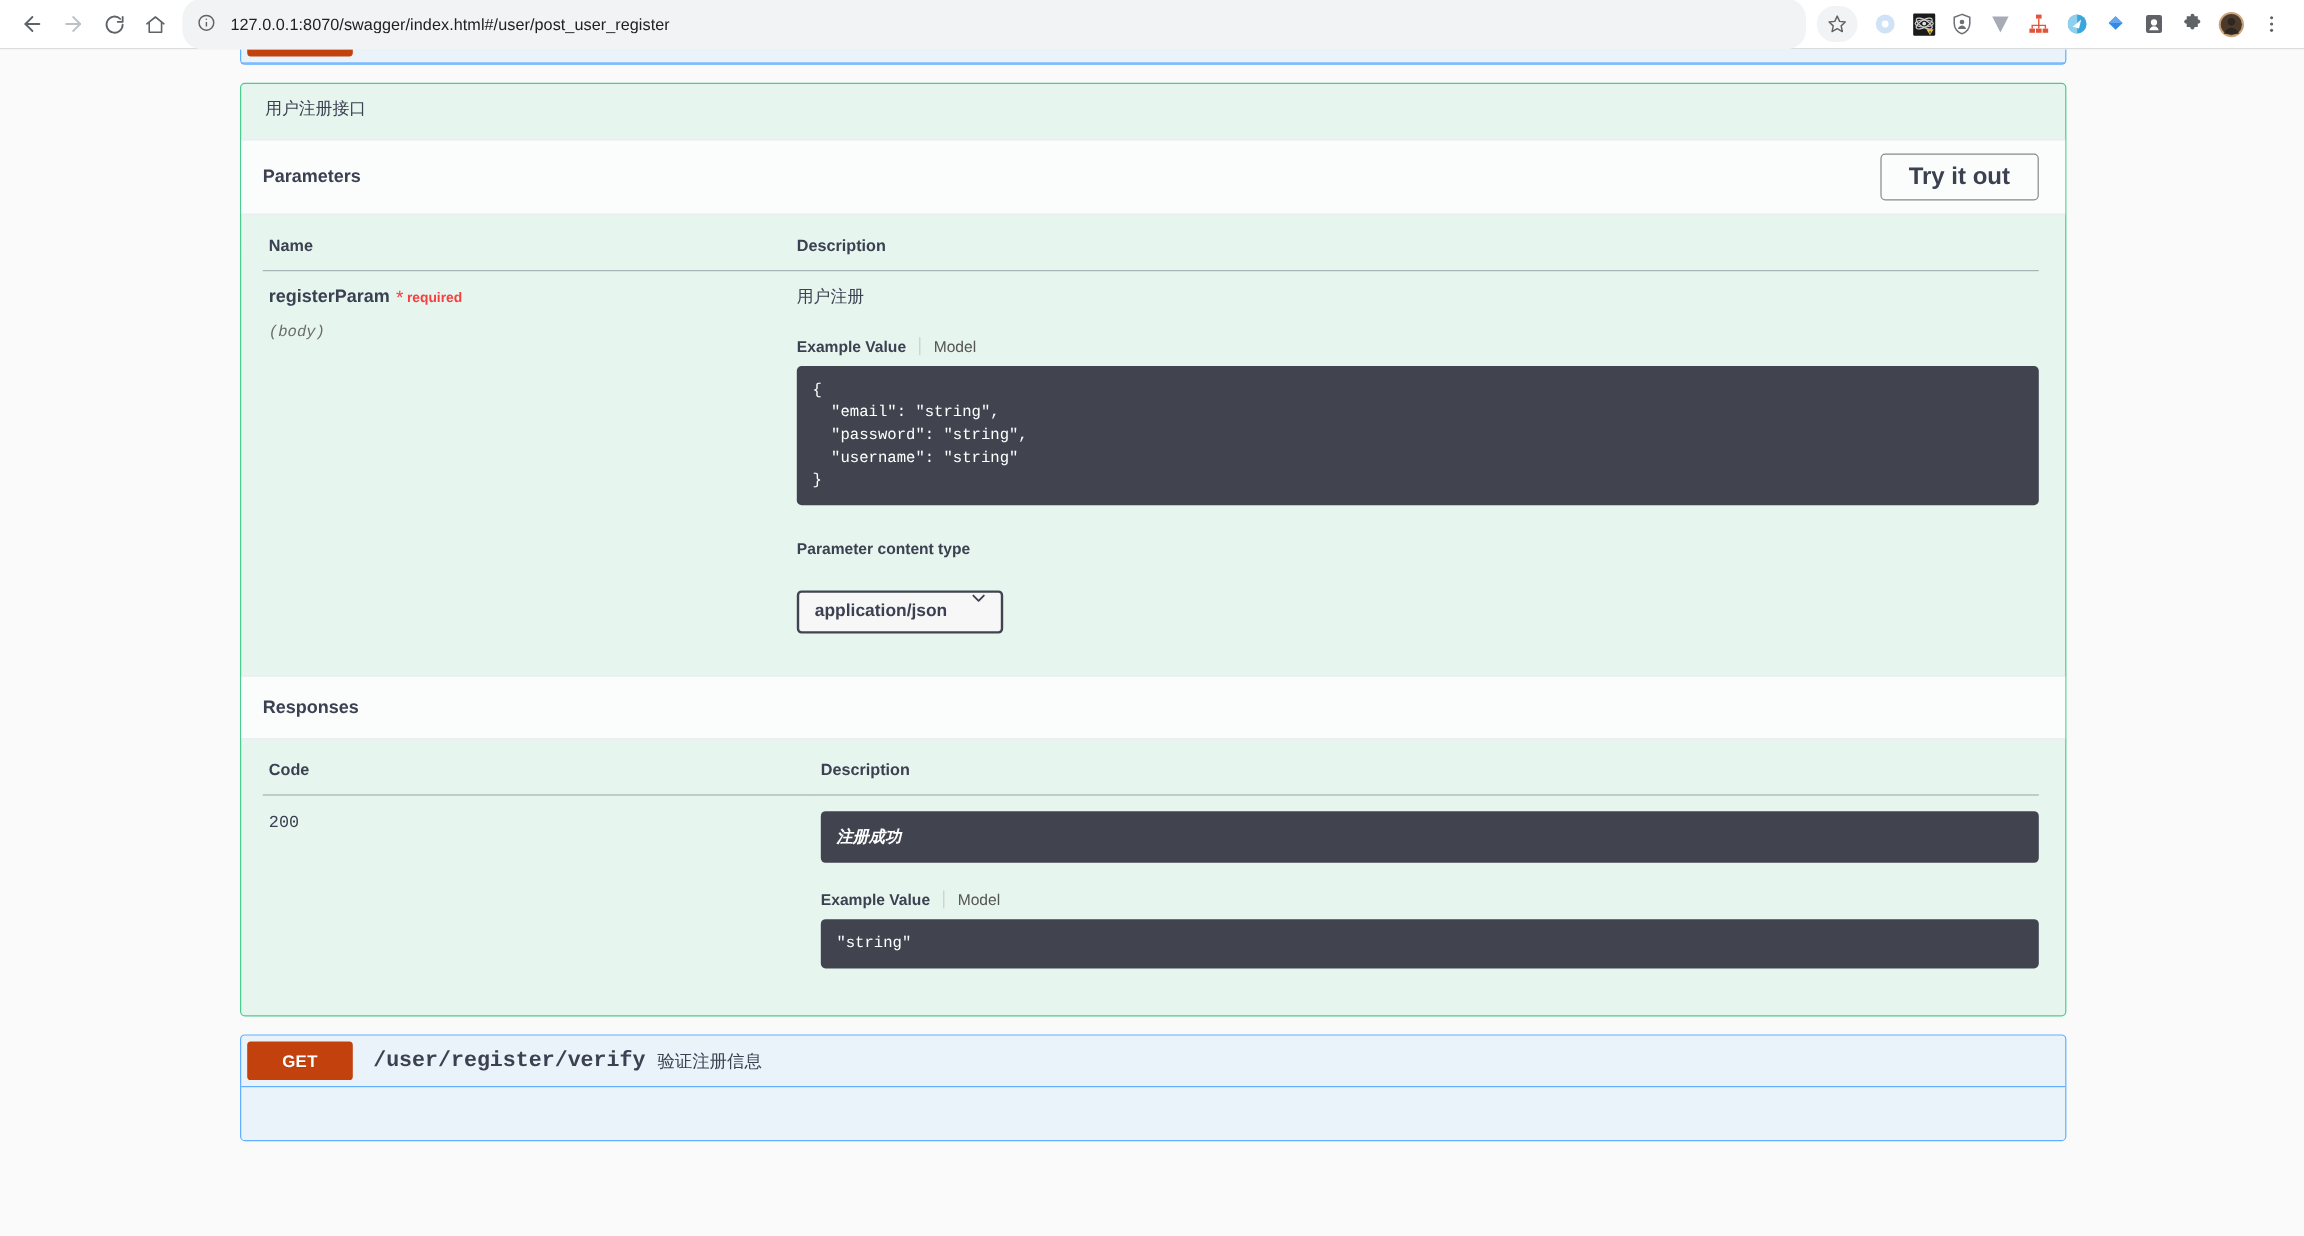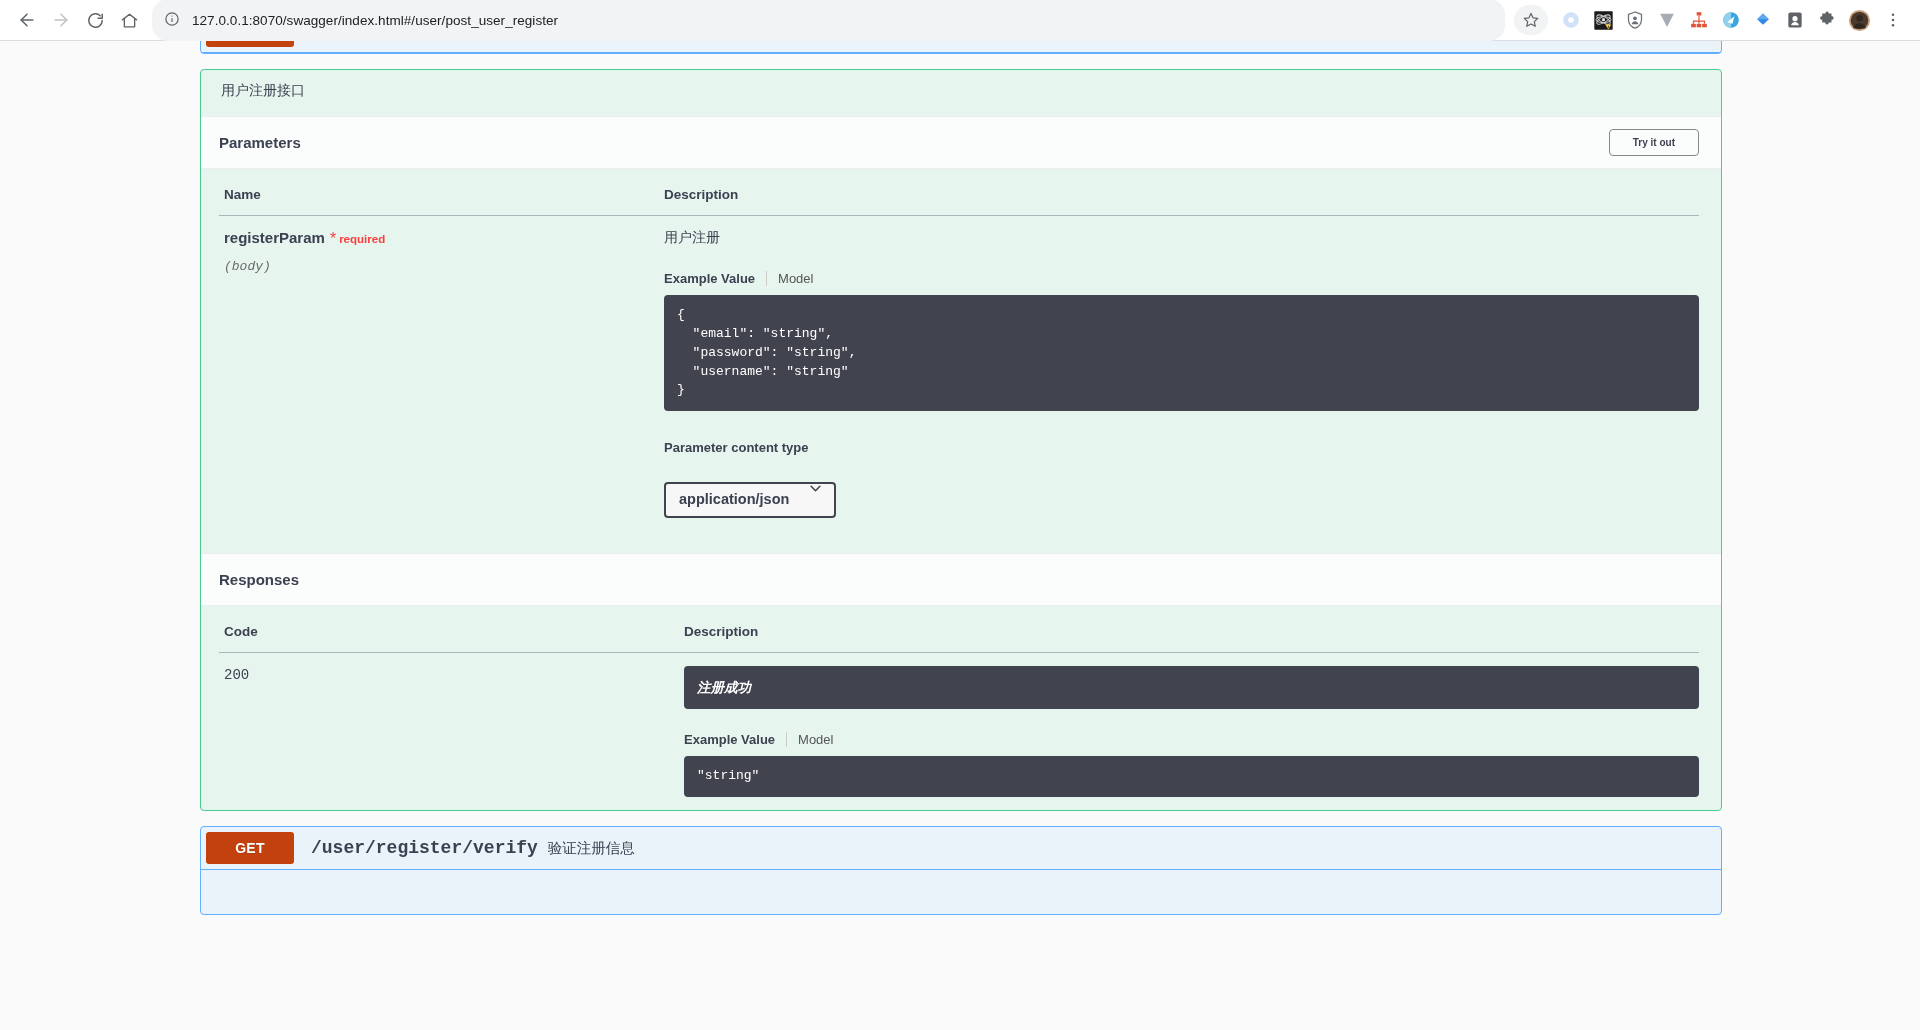--- a/index.html
+++ b/index.html
@@ -173,21 +173,21 @@
     font-size: 15px;
     font-weight: bold;
     color: #3b4151;
   }
   .try-btn {
     border: 1px solid #888;
     border-radius: 4px;
     background: transparent;
     color: #3b4151;
     font-family: "Liberation Sans", sans-serif;
-    font-size: 10px;
+    font-size: 20px;
     font-weight: bold;
     padding: 7px 23px;
     cursor: pointer;
   }
 
   .resp-ct-wrap {
     display: flex;
     align-items: center;
     gap: 13px;
   }
@@ -330,21 +330,21 @@
   }
 
   .resp-col-code { width: 460px; }
   .resp-code-val {
     font-family: "Liberation Mono", monospace;
     font-size: 14px;
     color: #3b4151;
   }
 
   .params-body-pad { padding-bottom: 22px; }
-  .resp-body-pad { }
+  .resp-body-pad { padding-bottom: 26px; }
 
   .spacer-mini { height: 23px; }
 </style>
 </head>
 <body>
 
 <div class="browser-bar">
   <div class="nav-btn">
     <svg width="20" height="20" viewBox="0 0 24 24" fill="none" stroke="currentColor" stroke-width="1.8" stroke-linecap="round" stroke-linejoin="round">
         <line x1="19" y1="12" x2="5" y2="12"></line>

